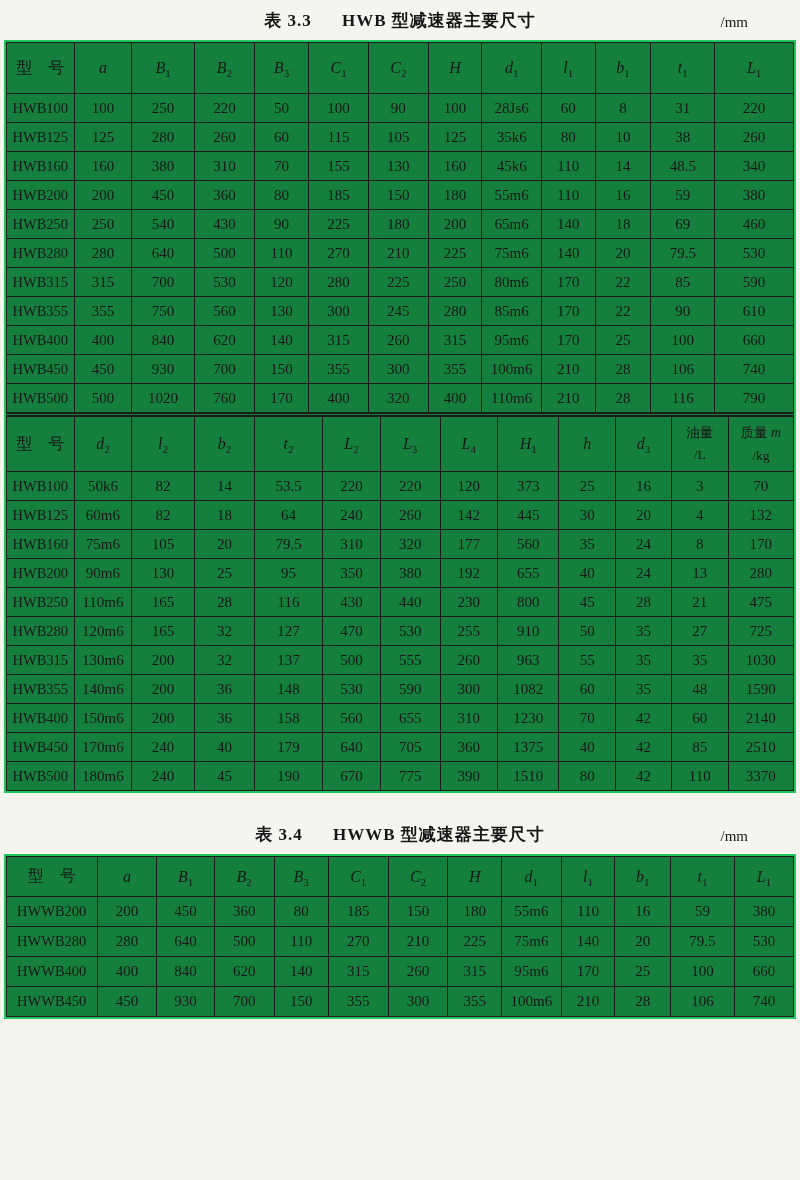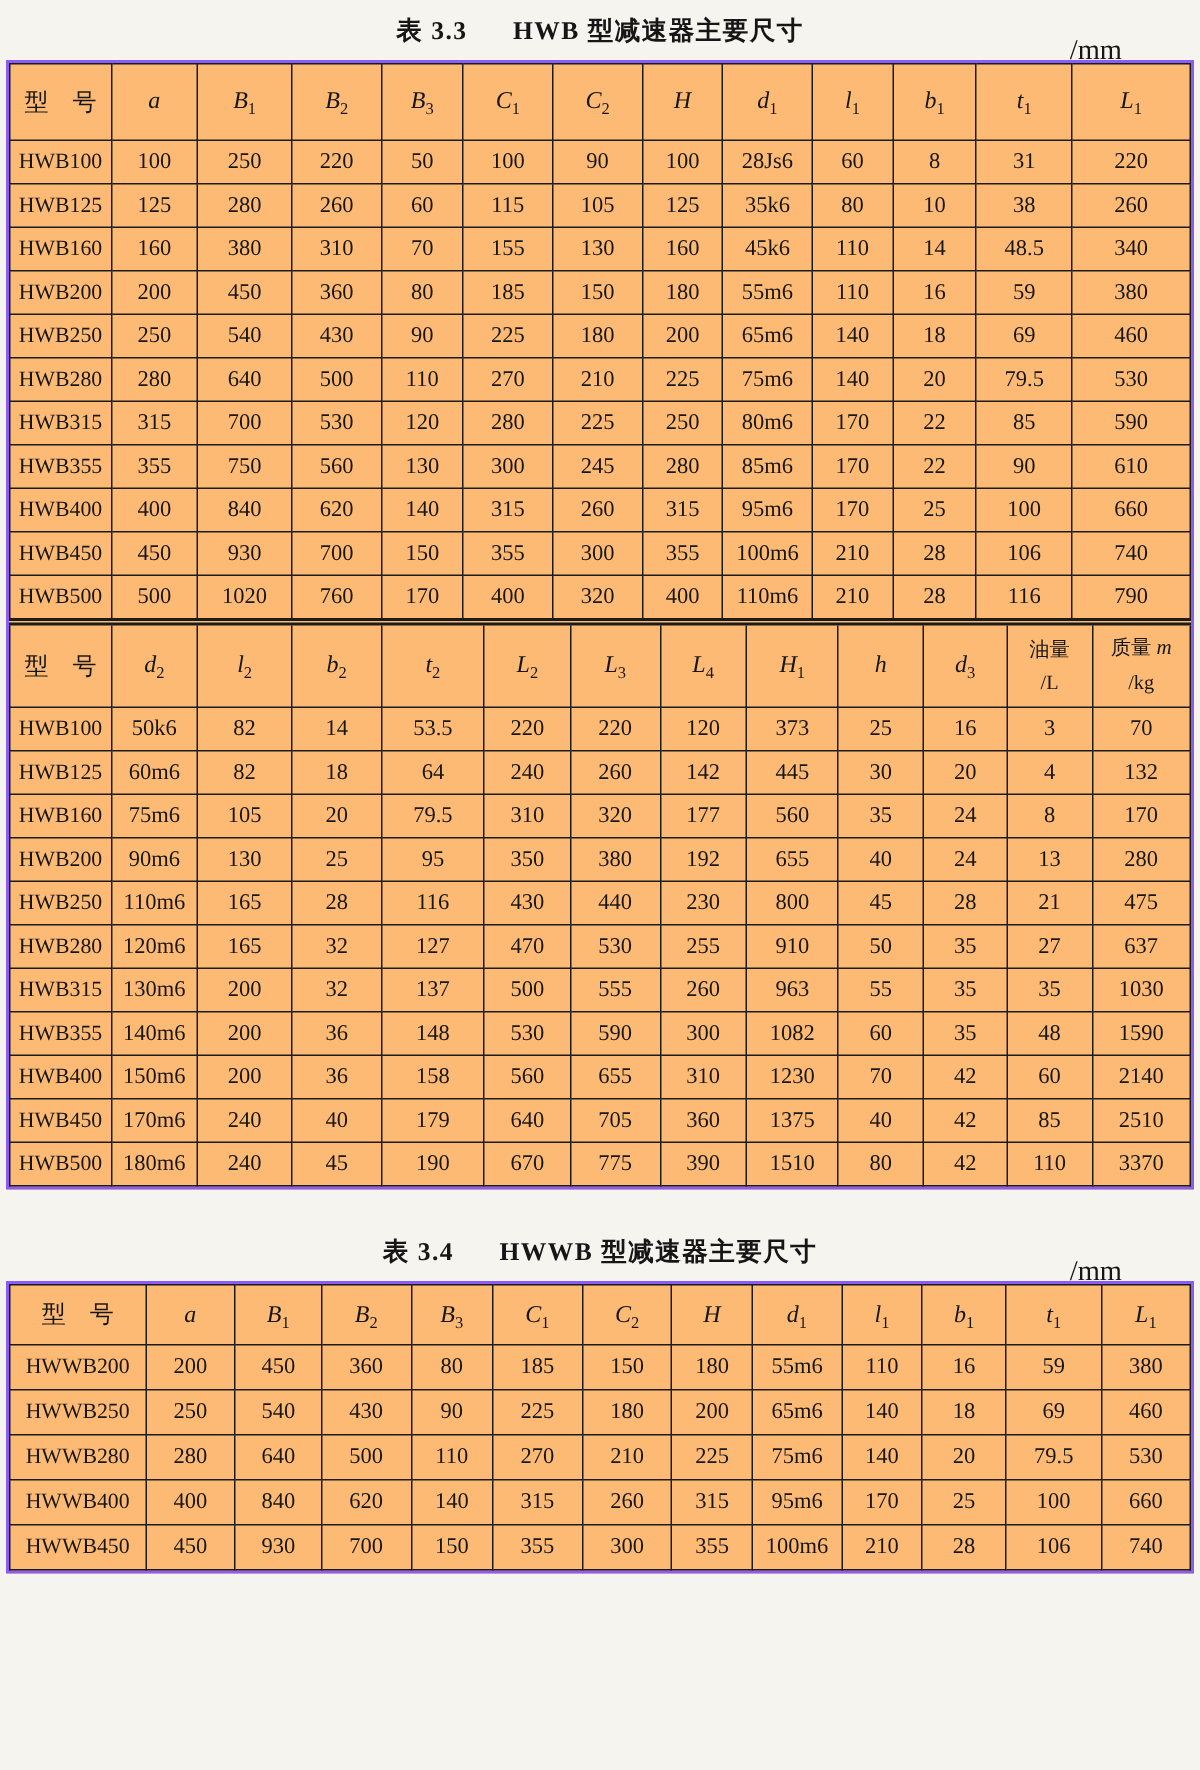--- a/index.html
+++ b/index.html
@@ -18,26 +18,26 @@
   }
   
   .caption{position:relative;height:24px;margin:0 26px 7px 26px;}
   .cap-center{
     position:absolute;left:0;right:0;top:0;
     text-align:center;font-weight:bold;font-size:17px;line-height:24px;
   }
   .cap-label{margin-right:26px;letter-spacing:1px;}
   .cap-title{letter-spacing:1px;}
   .cap-unit{
-    position:absolute;right:22px;top:14px;
-    font-weight:normal;font-size:19px;line-height:22px;
+    position:absolute;right:22px;top:2px;
+    font-weight:normal;font-size:15px;line-height:22px;
   }
   .caption2{margin-top:30px;}
   
-  .tgroup{border:2px solid #8b5cf6;background:#fdba74;}
+  .tgroup{border:2px solid #22c55e;background:#15803d;}
   table{width:100%;border-collapse:collapse;table-layout:fixed;}
   th,td{
     border:1px solid #1b1b1b;
     text-align:center;vertical-align:middle;
     padding:0;font-weight:normal;
     overflow:hidden;white-space:nowrap;
   }
   th{font-size:16px;}
   th i{font-style:italic;font-weight:normal;}
   sub{font-size:11px;line-height:0;}
@@ -391,21 +391,21 @@
               <td>165</td>
               <td>32</td>
               <td>127</td>
               <td>470</td>
               <td>530</td>
               <td>255</td>
               <td>910</td>
               <td>50</td>
               <td>35</td>
               <td>27</td>
-              <td>637</td>
+              <td>725</td>
             </tr>
             <tr>
               <td class="model">HWB315</td>
               <td>130m6</td>
               <td>200</td>
               <td>32</td>
               <td>137</td>
               <td>500</td>
               <td>555</td>
               <td>260</td>
@@ -532,35 +532,20 @@
             <td>185</td>
             <td>150</td>
             <td>180</td>
             <td>55m6</td>
             <td>110</td>
             <td>16</td>
             <td>59</td>
             <td>380</td>
           </tr>
           <tr>
-            <td class="model">HWWB250</td>
-            <td>250</td>
-            <td>540</td>
-            <td>430</td>
-            <td>90</td>
-            <td>225</td>
-            <td>180</td>
-            <td>200</td>
-            <td>65m6</td>
-            <td>140</td>
-            <td>18</td>
-            <td>69</td>
-            <td>460</td>
-          </tr>
-          <tr>
             <td class="model">HWWB280</td>
             <td>280</td>
             <td>640</td>
             <td>500</td>
             <td>110</td>
             <td>270</td>
             <td>210</td>
             <td>225</td>
             <td>75m6</td>
             <td>140</td>

